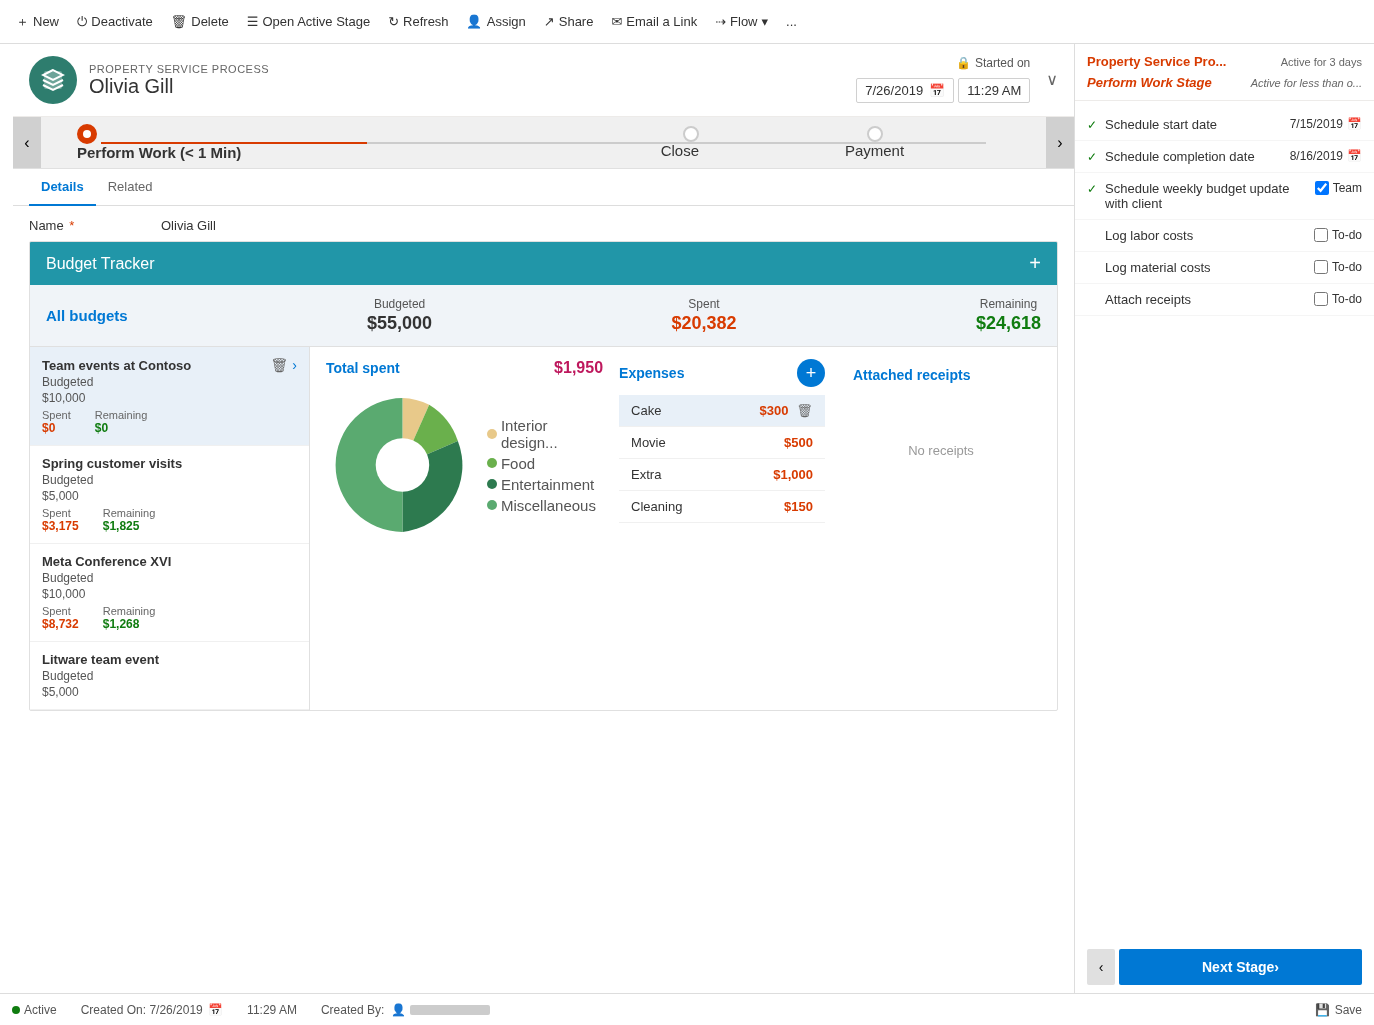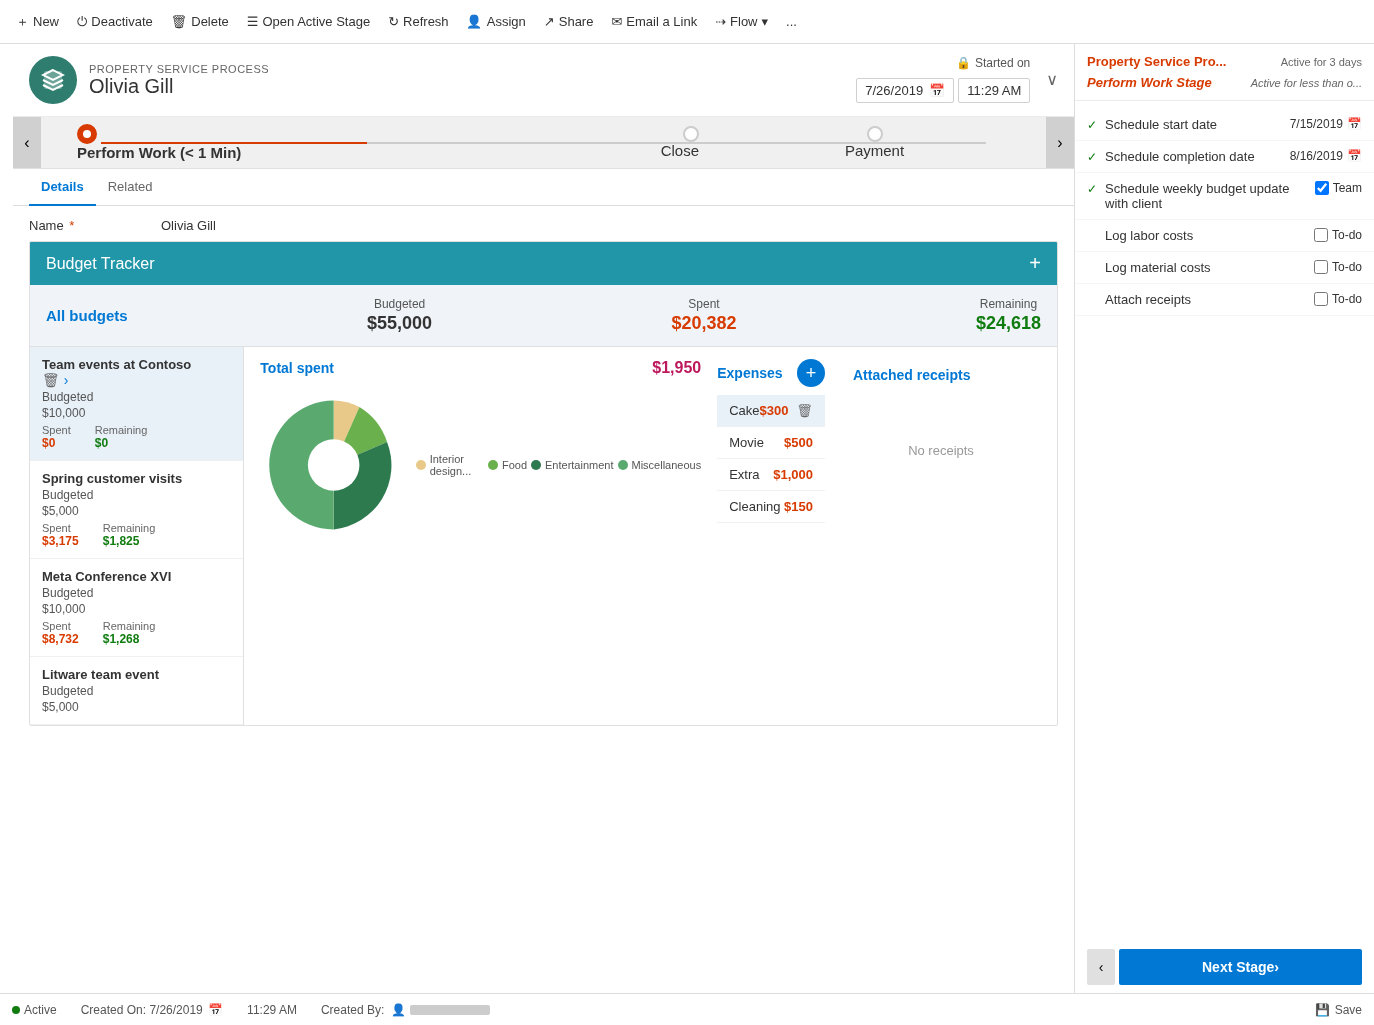--- a/index.html
+++ b/index.html
@@ -171,21 +171,21 @@
     .budget-list {
       width: 280px; border-right: 1px solid #e0e0e0;
       overflow-y: auto;
     }
     .budget-item {
       padding: 10px 12px;
       border-bottom: 1px solid #f0f0f0;
       cursor: pointer;
     }
     .budget-item:first-child { background: #e8f0f8; }
-    .budget-item-header { display: flex; justify-content: space-between; align-items: flex-start; flex-direction: column; }
+    .budget-item-header { display: flex; justify-content: space-between; align-items: flex-end; }
     .budget-item-name { font-size: 13px; font-weight: 600; color: #333; flex: 1; }
     .delete-btn { color: #666; cursor: pointer; font-size: 14px; }
     .budget-item-budgeted { font-size: 12px; color: #555; margin-top: 2px; }
     .budget-item-amounts { display: flex; gap: 24px; margin-top: 4px; }
     .amount-label { font-size: 11px; color: #666; }
     .amount-value { font-size: 12px; color: #d83b01; font-weight: 600; }
     .amount-value.green { color: #107c10; }
     .next-btn { color: #0078d4; font-size: 14px; cursor: pointer; }
 
     
@@ -261,21 +261,21 @@
       display: flex; align-items: center; padding: 0 12px; gap: 24px; font-size: 12px; color: #555;
     }
     .status-active { display: flex; align-items: center; gap: 4px; }
     .status-dot { width: 8px; height: 8px; border-radius: 50%; background: #107c10; }
     .status-save { margin-left: auto; display: flex; align-items: center; gap: 4px; cursor: pointer; }
 
     
     .chart-wrapper {
       display: flex; align-items: center; gap: 8px; margin: 8px 0;
     }
-    .pie-legend { font-size: 11px; color: #555; display: flex; flex-direction: row; gap: 4px; }
+    .pie-legend { font-size: 15px; color: #555; display: flex; flex-direction: column; gap: 4px; }
     .legend-item { display: flex; align-items: center; gap: 4px; }
     .legend-dot { width: 10px; height: 10px; border-radius: 50%; flex-shrink: 0; }
   </style>
 </head>
 <body>
 
 <div class="toolbar">
   <button class="toolbar-btn">
     <span>＋</span>
     <span>New</span>

